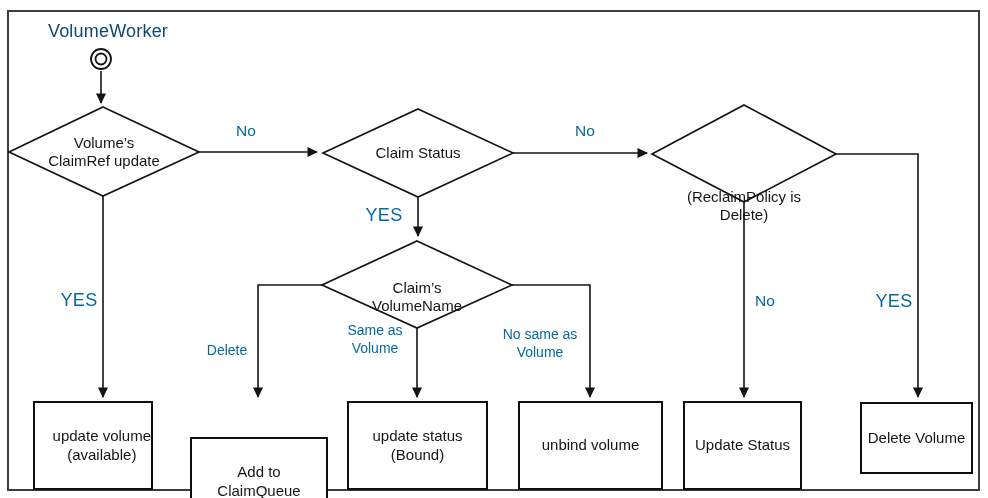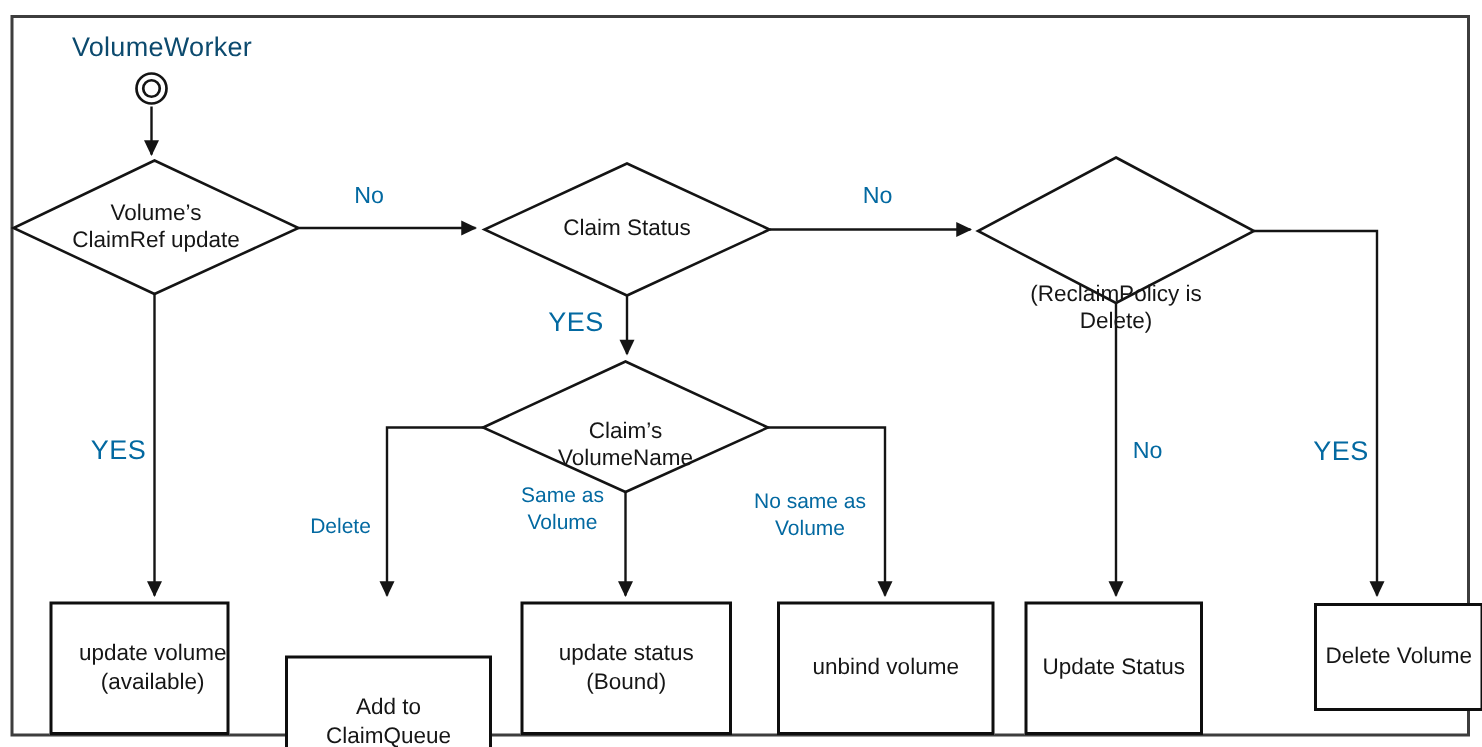--- a/index.html
+++ b/index.html
@@ -125,21 +125,21 @@
   <div class="action-box" style="left:347px; top:401px; width:141px; height:89px;">
     <span>update status
 (Bound)</span>
   </div>
   <div class="action-box" style="left:518px; top:401px; width:145px; height:89px;">
     <span>unbind volume</span>
   </div>
   <div class="action-box" style="left:683px; top:401px; width:119px; height:89px;">
     <span>Update Status</span>
   </div>
-  <div class="action-box" style="left:860px; top:402px; width:113px; height:72px;margin-left:16px;">
+  <div class="action-box" style="left:860px; top:402px; width:113px; height:72px;">
     <span>Delete Volume</span>
   </div>
 
   <div class="edge-label no" style="left:246px; top:131px;">No</div>
   <div class="edge-label yes" style="left:79px;  top:300px;">YES</div>
   <div class="edge-label no" style="left:585px; top:131px;">No</div>
   <div class="edge-label yes" style="left:384px; top:215px;">YES</div>
   <div class="edge-label cond" style="left:227px; top:351px;">Delete</div>
   <div class="edge-label cond" style="left:375px; top:339px;">Same as
 Volume</div>

